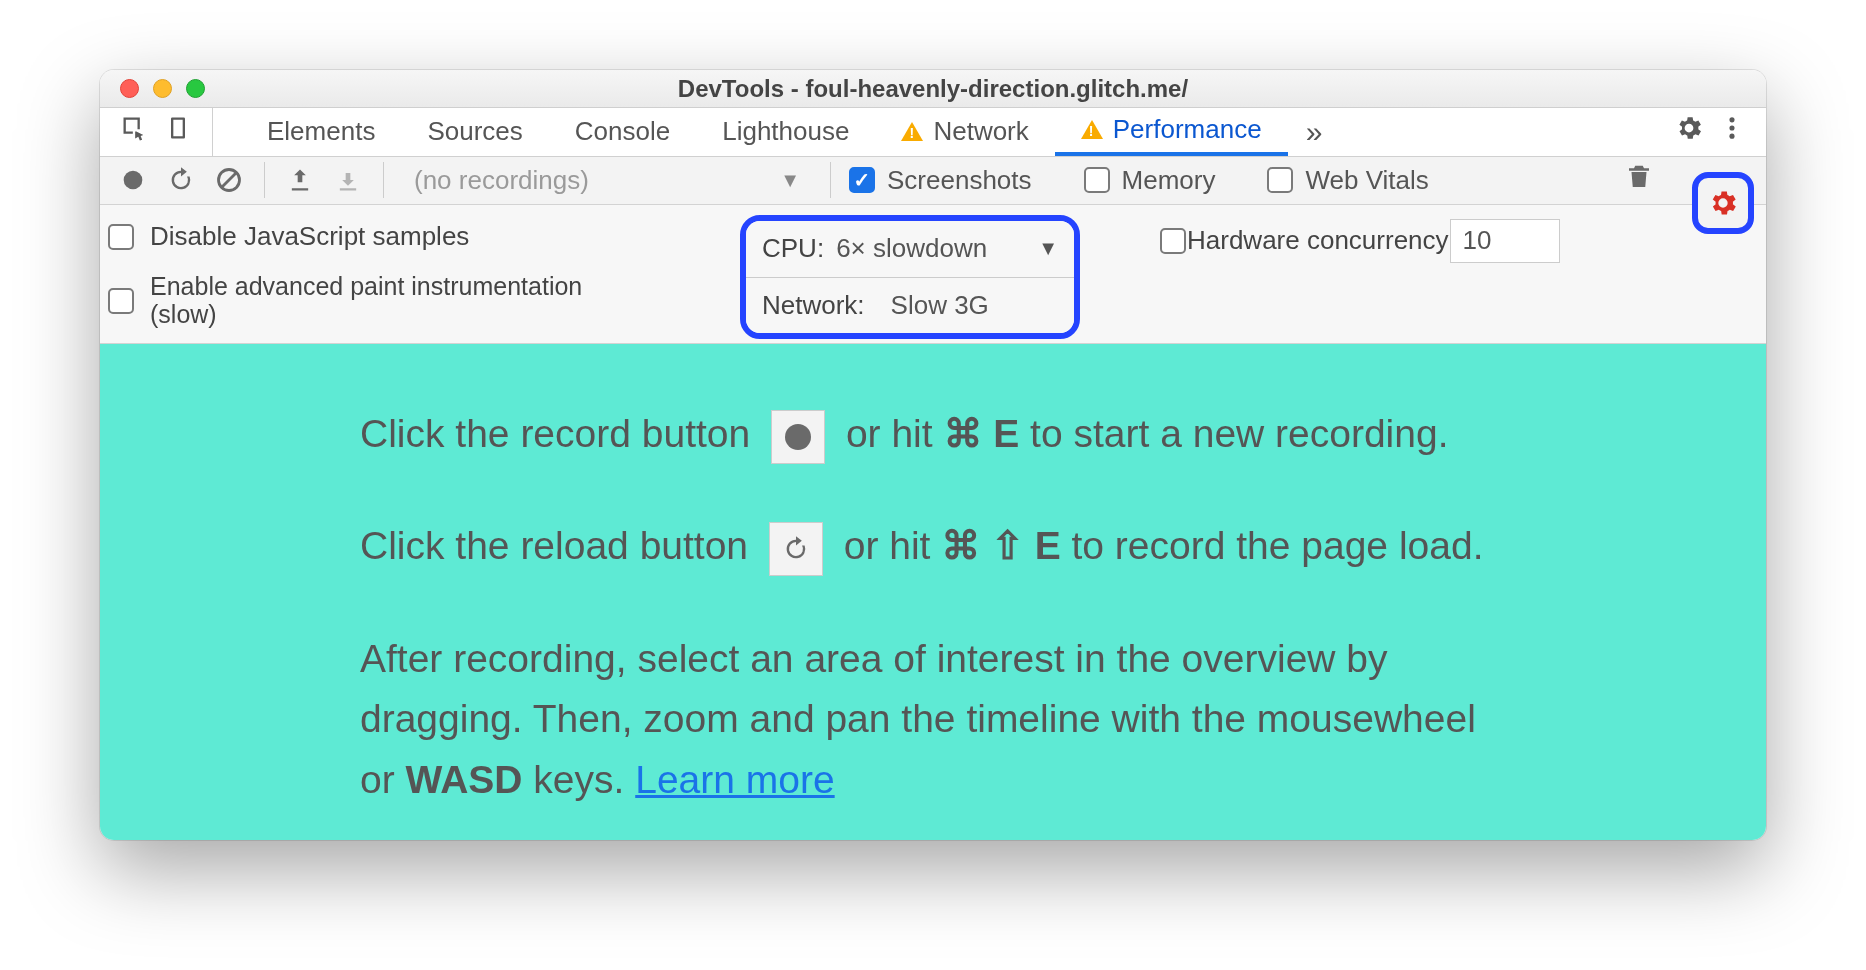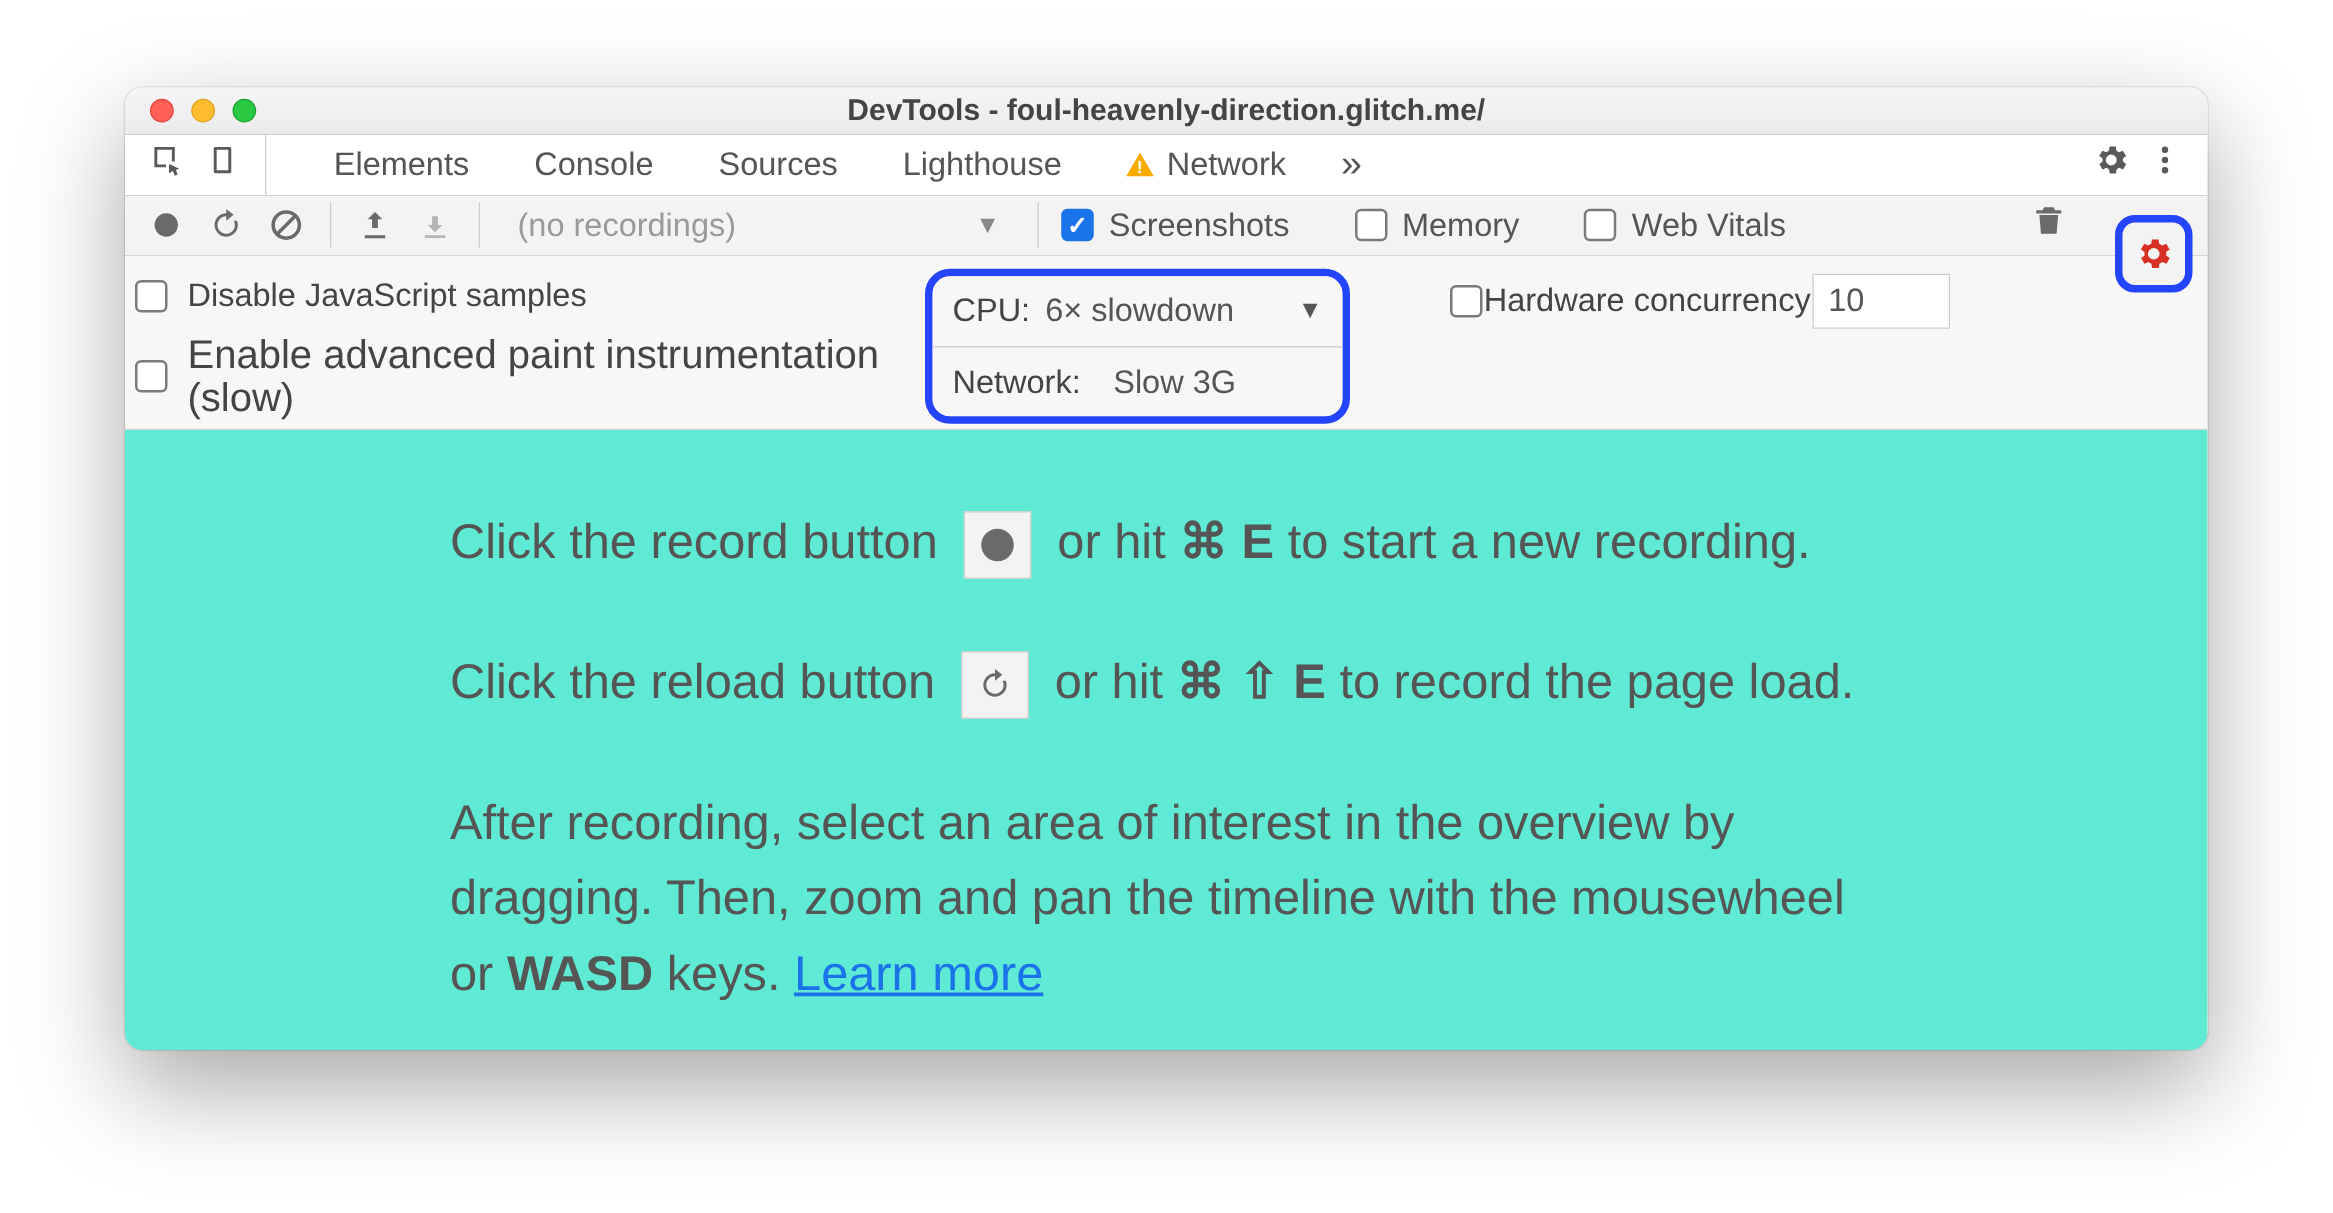--- a/index.html
+++ b/index.html
@@ -90,21 +90,21 @@
   .chk.checked::after { content:"✓"; font-size:20px; font-weight:700; color:#fff;}
   .toolbar .spacer-sm{width:24px;}
   .toolbar .trash { margin-left:auto; }
   
   .settings-panel {
     background:#f7f7f7;
     border-bottom:1px solid #d3d3d3;
     font-size:26px;
     color:#444;
   }
-  .twoLine {line-height:1.1; font-size:32px;}
+  .twoLine {line-height:1.1; font-size:25px;}
   .throttle-block {
     display:flex; flex-direction:column;
     border:6px solid #2544ff;
     border-radius:20px;
     overflow:hidden;
     min-width:340px;
     position:relative;
     top:6px;
   }
   .throttle-row {
@@ -200,31 +200,35 @@
         <svg class="selectpick" viewBox="0 0 24 24">
             <path d="M7 3h10a1 1 0 0 1 1 1v16a1 1 0 0 1-1 1H7a1 1 0 0 1-1-1V4a1 1 0 0 1 1-1zm1 2v14h8V5H8z"></path>
           </svg>
       </span>
     </div>
     <div class="tabs">
       <div class="tab">
           <span>Elements</span>
         </div>
       <div class="tab">
+          <span>Sources</span>
+        </div>
+      <div class="tab">
           <span>Console</span>
-        </div>
-      <div class="tab">
-          <span>Sources</span>
         </div>
       <div class="tab">
           <span>Lighthouse</span>
         </div>
       <div class="tab">
           <span class="warn-tri"></span>
           <span>Network</span>
+        </div>
+      <div class="tab active">
+          <span class="warn-tri"></span>
+          <span>Performance</span>
         </div>
       <div class="more-tabs">
           <span>»</span>
         </div>
     </div>
     <div class="right-icons">
       <span class="right-sep"></span>
       <span>
         <svg class="icon-svg lg" viewBox="0 0 24 24">
             <path d="M19.4 13a7.5 7.5 0 0 0 .1-1 7.5 7.5 0 0 0-.1-1l2.1-1.6-2-3.4-2.5 1a7.6 7.6 0 0 0-1.7-1l-.4-2.6h-4l-.4 2.6a7.6 7.6 0 0 0-1.7 1l-2.5-1-2 3.4L6.5 11a7.5 7.5 0 0 0-.1 1 7.5 7.5 0 0 0 .1 1l-2.1 1.6 2 3.4 2.5-1a7.6 7.6 0 0 0 1.7 1l.4 2.6h4l.4-2.6a7.6 7.6 0 0 0 1.7-1l2.5 1 2-3.4L19.4 13zM12 15.5A3.5 3.5 0 1 1 15.5 12 3.5 3.5 0 0 1 12 15.5z"></path>

